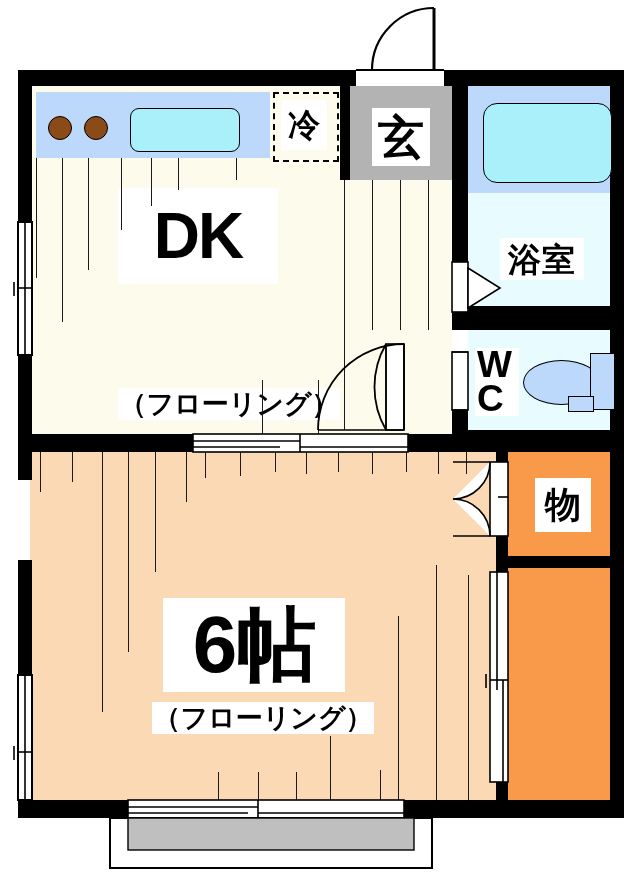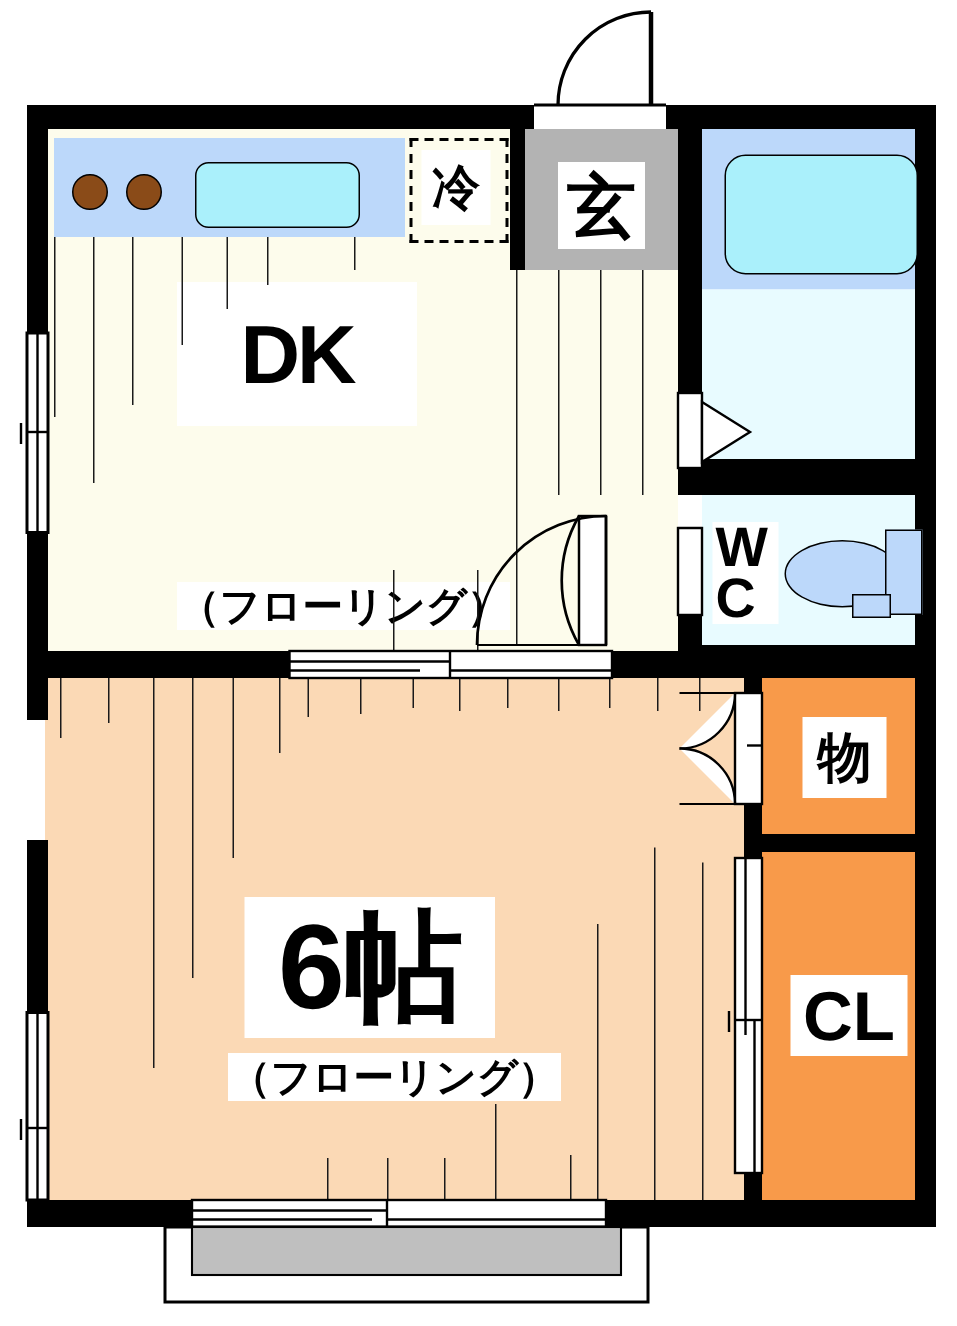--- a/index.html
+++ b/index.html
@@ -28,21 +28,21 @@
 
   
   .grain{position:absolute;background:#1a1a1a;width:1px;}
 
   
   .plate{
     position:absolute;background:#ffffff;color:#000000;
     display:flex;align-items:center;justify-content:center;
     line-height:1;font-weight:700;white-space:nowrap;
   }
-  .lbl-dk{font-size:55px;letter-spacing:-2px;}
+  .lbl-dk{font-size:64px;letter-spacing:-2px;}
   .lbl-dk2{font-size:80px;letter-spacing:-3px;}
   .lbl-sub{font-size:27px;font-weight:700;letter-spacing:0px;}
   .lbl-room{font-size:80px;letter-spacing:-1px;}
   .lbl-kanji{font-size:46px;font-weight:700;}
   .lbl-kanji-sm{font-size:36px;font-weight:700;}
   .lbl-cl{font-size:46px;font-weight:700;letter-spacing:0px;}
   .lbl-wc{font-size:37px;font-weight:700;line-height:0.92;text-align:left;
           display:flex;flex-direction:column;align-items:flex-start;justify-content:center;}
   .lbl-yoku{font-size:33px;font-weight:700;letter-spacing:1px;}
   .lbl-rei{font-size:32px;font-weight:700;}
@@ -123,34 +123,34 @@
 
   <div class="tub" style="left:483px;top:103px;width:127px;height:78px;"></div>
 
   <div class="toilet-bowl" style="left:523px;top:360px;width:75px;height:43px;"></div>
   <div class="toilet-tank" style="left:590px;top:353px;width:23px;height:55px;"></div>
   <div class="toilet-tank" style="left:568px;top:396px;width:24px;height:14px;"></div>
 
   <div class="plate lbl-dk" style="left:118px;top:188px;width:160px;height:96px;">DK</div>
   <div class="plate lbl-sub" style="left:118px;top:388px;width:222px;height:32px;">（フローリング）</div>
 
-  <div class="plate lbl-room" style="left:163px;top:598px;width:167px;height:94px;">6帖</div>
+  <div class="plate lbl-room" style="left:163px;top:598px;width:182px;height:94px;">6帖</div>
   <div class="plate lbl-sub" style="left:152px;top:702px;width:222px;height:32px;">（フローリング）</div>
 
   <div class="plate lbl-kanji" style="left:372px;top:108px;width:58px;height:58px;">玄</div>
 
+  <div class="plate lbl-yoku" style="left:500px;top:238px;width:84px;height:42px;">浴室</div>
 
   <div class="plate lbl-wc" style="left:475px;top:348px;width:42px;height:68px;padding-left:2px;">
     <span>W</span>
     <span>C</span>
   </div>
 
   <div class="plate lbl-kanji-sm" style="left:535px;top:478px;width:56px;height:54px;">物</div>
 
-  <div class="plate lbl-cl" style="left:527px;top:650px;width:78px;height:54px;">CL</div>
 
   <div class="grain" style="left:36px;top:158px;height:120px;"></div>
   <div class="grain" style="left:62px;top:158px;height:164px;"></div>
   <div class="grain" style="left:88px;top:158px;height:112px;"></div>
   <div class="grain" style="left:121px;top:158px;height:72px;"></div>
   <div class="grain" style="left:151px;top:158px;height:48px;"></div>
   <div class="grain" style="left:178px;top:158px;height:32px;"></div>
   <div class="grain" style="left:236px;top:158px;height:22px;"></div>
   <div class="grain" style="left:262px;top:380px;height:54px;"></div>
   <div class="grain" style="left:318px;top:380px;height:54px;"></div>

